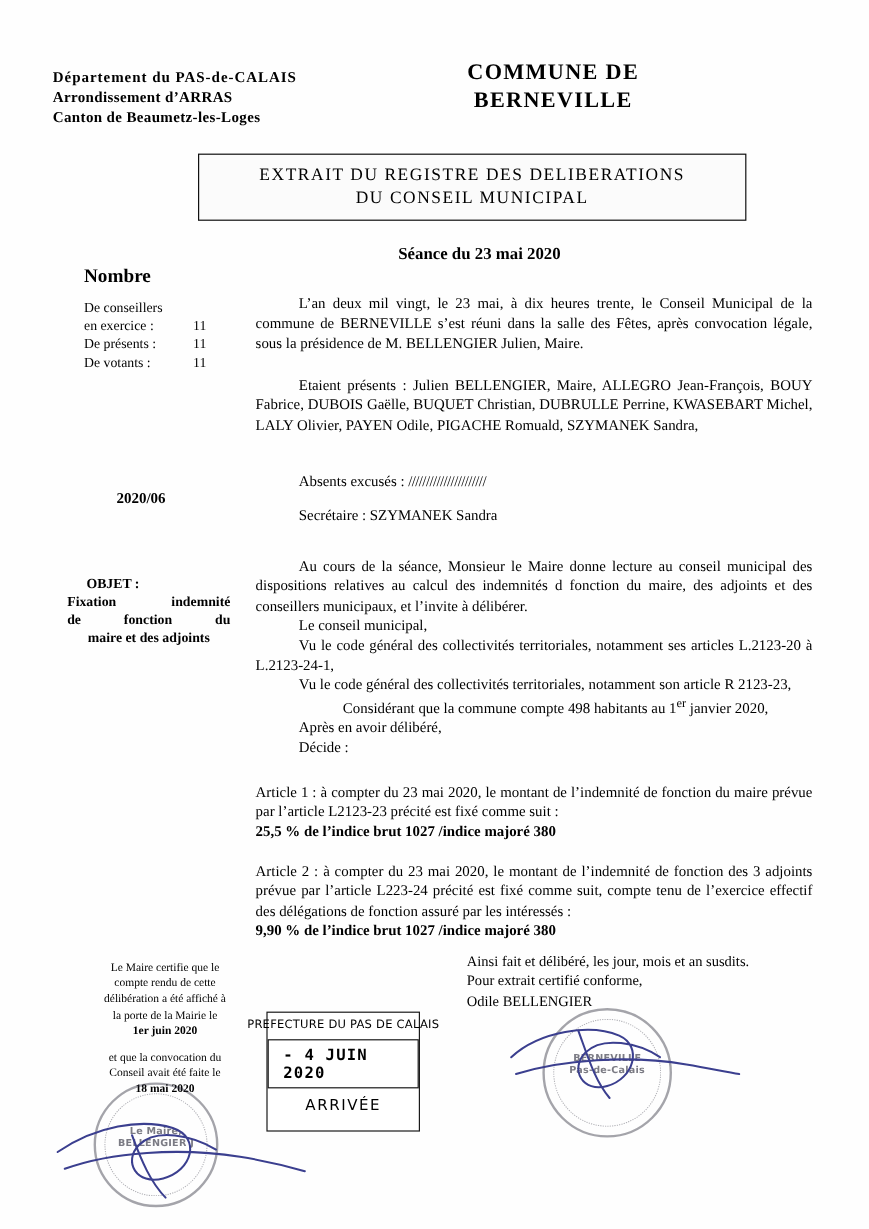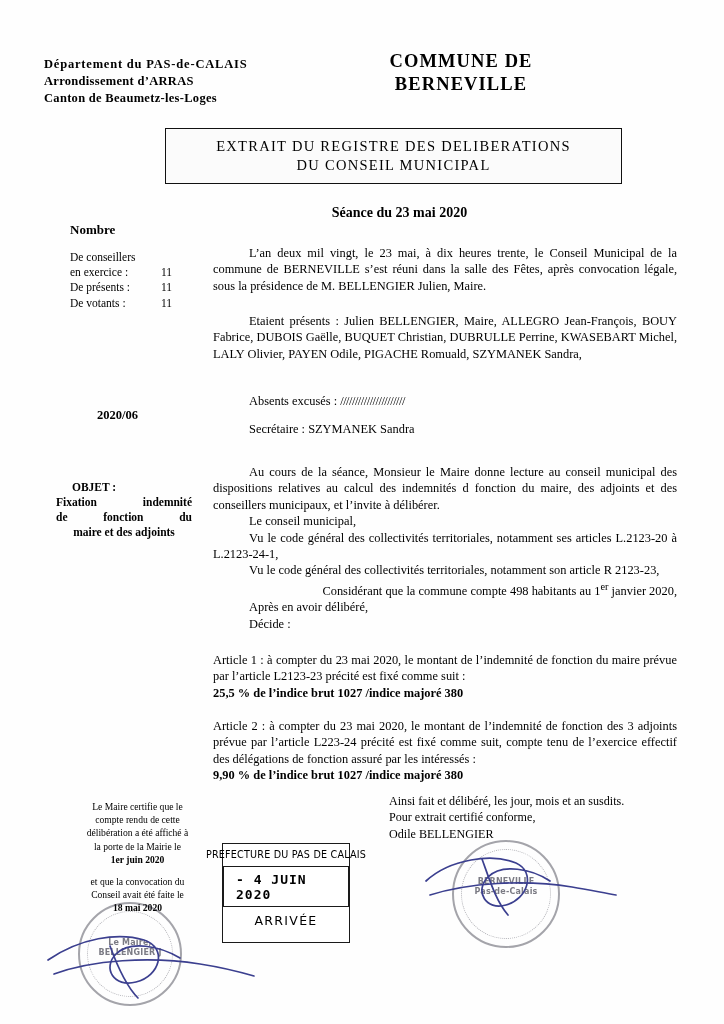--- a/index.html
+++ b/index.html
@@ -81,21 +81,21 @@
     font-weight: bold;
     font-size: 14px;
   }
 
   
   .nombre-title {
     position: absolute;
     left: 70px;
     top: 222px;
     font-weight: bold;
-    font-size: 13px;
+    font-size: 16px;
   }
   .nombre-table {
     position: absolute;
     left: 70px;
     top: 250px;
     font-size: 11.5px;
     line-height: 15.2px;
   }
   .nombre-table .row {
     display: flex;
@@ -331,21 +331,21 @@
 
   <div class="body-col para-secr">
     <p class="blk p-indent" style="text-align:left;">Secrétaire : SZYMANEK Sandra</p>
   </div>
 
   <div class="body-col para-body">
     <p class="blk p-indent">Au cours de la séance, Monsieur le Maire donne lecture au conseil municipal des dispositions relatives au calcul des indemnités d fonction du maire, des adjoints et des conseillers municipaux, et l’invite à délibérer.</p>
     <p class="blk p-indent" style="text-align:left;">Le conseil municipal,</p>
     <p class="blk p-indent">Vu le code général des collectivités territoriales, notamment ses articles L.2123-20 à L.2123-24-1,</p>
     <p class="blk p-indent">Vu le code général des collectivités territoriales, notamment son article R 2123-23,</p>
-    <p class="blk p-indent" style="text-align:right;">
+    <p class="blk p-indent" style="text-align:center;">
       <span>Considérant que la commune compte 498 habitants au 1</span><sup>er</sup><span> janvier 2020,</span>
     </p>
     <p class="blk p-indent" style="text-align:left;">Après en avoir délibéré,</p>
     <p class="blk p-indent" style="text-align:left;">Décide :</p>
   </div>
 
   <div class="body-col para-art1">
     <p class="blk">Article 1 : à compter du 23 mai 2020, le montant de l’indemnité de fonction du maire prévue par l’article L2123-23 précité est fixé comme suit :</p>
     <p class="blk bold">25,5 % de l’indice brut 1027 /indice majoré 380</p>
   </div>

